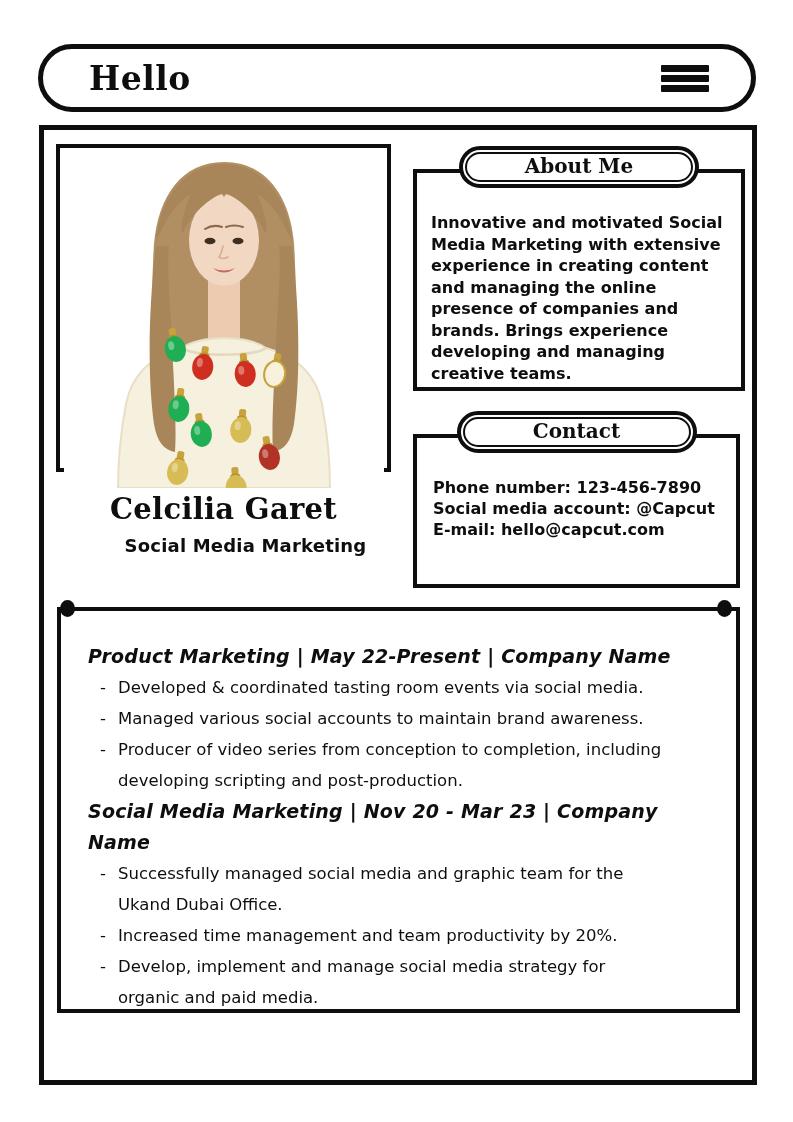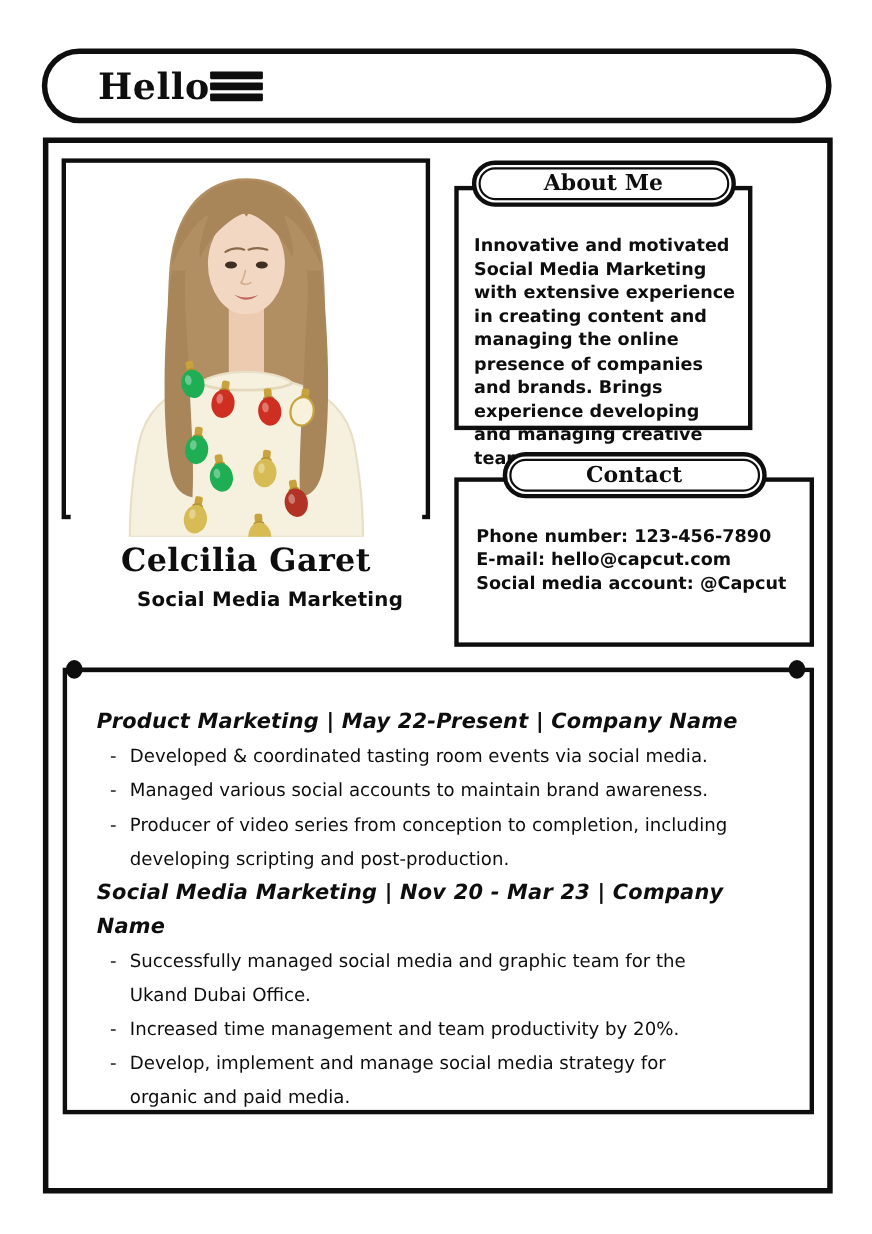--- a/index.html
+++ b/index.html
@@ -5,21 +5,21 @@
   * { margin:0; padding:0; box-sizing:border-box; }
   html,body { background:#ffffff; }
   body {
     width:793px; height:1122px; position:relative;
     font-family:"DejaVu Sans", sans-serif; color:#0e0e0e;
   }
   
   .header-bar {
     position:absolute; left:38px; top:44px; width:718px; height:68px;
     border:5px solid #0e0e0e; border-radius:44px; background:#fff;
-    display:flex; align-items:center; justify-content:flex-start;
+    display:flex; align-items:center; justify-content:space-between;
     padding:0 42px 0 46px;
   }
   .header-title {
     font-family:"DejaVu Serif", serif; font-weight:bold; font-size:33px;
     letter-spacing:.5px;
   }
   .hamburger { display:flex; flex-direction:column; gap:3px; width:48px; cursor:pointer; }
   .hamburger i { display:block; height:7px; background:#0e0e0e; border-radius:1px; }
   
   .main-box {
@@ -45,21 +45,21 @@
   .pill-inner {
     border:2px solid #0e0e0e; border-radius:999px; text-align:center;
     font-family:"DejaVu Serif", serif; font-weight:bold;
   }
   .pill-small { width:240px; }
   .pill-small .pill-inner { font-size:20px; line-height:23px; padding:1px 0 2px; }
   .pill-large { width:568px; }
   .pill-large .pill-inner { font-size:29px; line-height:33px; padding:2px 0 3px; border-width:3px; }
   .section-box { border:4px solid #0e0e0e; background:#fff0; position:relative; z-index:1; }
   
-  .section-about { position:absolute; left:369px; top:16px; width:271px; }
+  .section-about { position:absolute; left:369px; top:16px; width:332px; }
   .about-box {
     height:222px; margin-top:-19px; padding:39px 6px 0 14px;
     font-size:16px; font-weight:bold; line-height:21.5px;
   }
   .section-contact { position:absolute; left:369px; top:281px; width:327px;border-radius:25px; }
   .contact-box {
     height:154px; margin-top:-19px; padding:39px 4px 0 16px;
     font-size:16px; font-weight:bold; line-height:21px;
   }
   
@@ -210,22 +210,22 @@
       <span>Innovative and motivated Social Media Marketing with extensive experience in creating content and managing the online presence of companies and brands. Brings experience developing and managing creative teams.</span>
     </div>
   </div>
 
   <div class="section-contact">
     <div class="pill pill-small">
       <div class="pill-inner">Contact</div>
     </div>
     <div class="section-box contact-box">
       <div>Phone number: 123-456-7890</div>
+      <div>Social media account: @Capcut</div>
       <div>E-mail: hello@capcut.com</div>
-      <div>Social media account: @Capcut</div>
     </div>
   </div>
 
   <div class="divider">
     <span class="dot"></span>
     <span class="line"></span>
     <span class="dot"></span>
   </div>
 
   <div class="section-experience">

